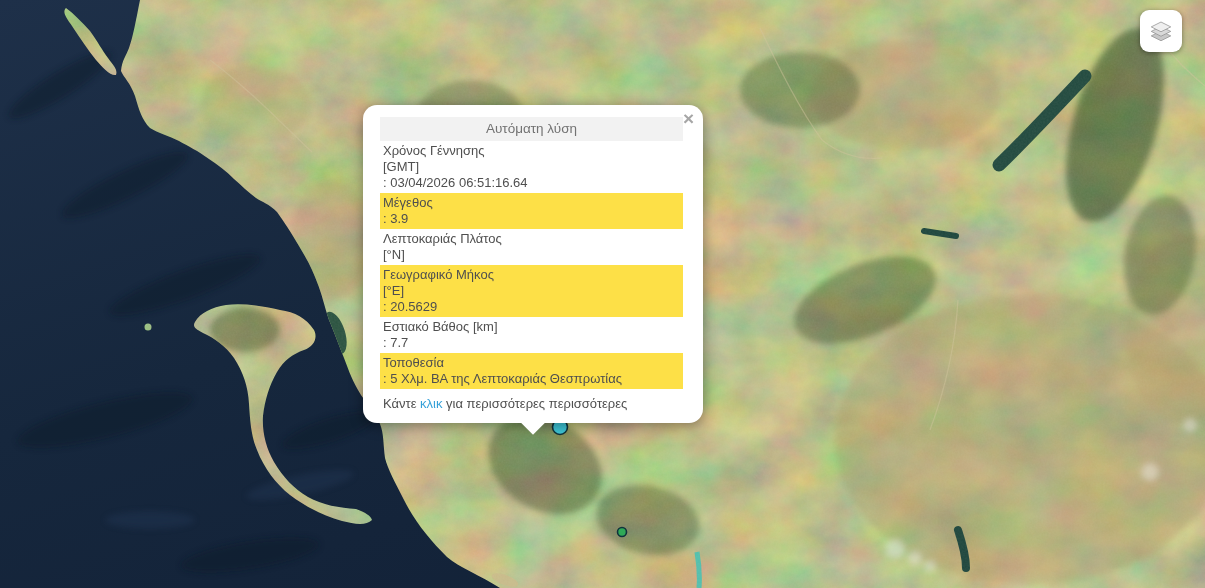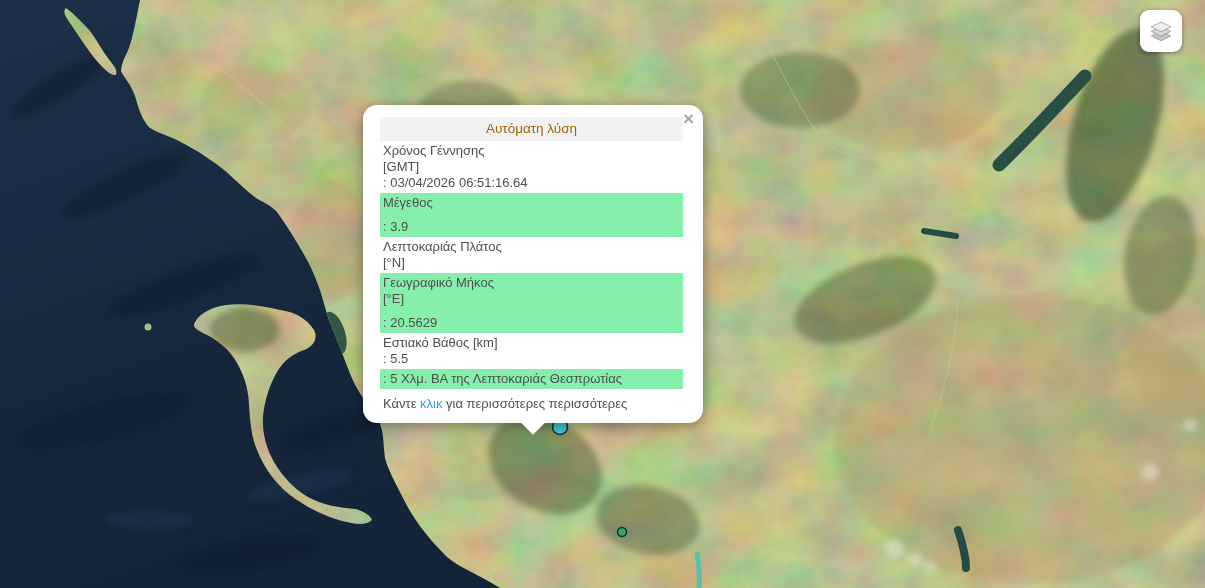--- a/index.html
+++ b/index.html
@@ -28,25 +28,25 @@
   .popup-close{
     position:absolute;top:4px;right:9px;
     color:#a6a6a6;font-size:19px;font-weight:bold;line-height:19px;
     cursor:pointer;user-select:none;
   }
   .popup-content{
     margin:0 20px 0 17px;
     font-size:13px;line-height:16px;color:#4f4f4f;
   }
   .t-header{
-    background:#f2f2f2;color:#a16207;text-align:center;
+    background:#f2f2f2;color:#737373;text-align:center;
     padding:4px 6px;font-size:13.5px;
   }
   .t-row{display:flex;padding:2px 6px 2px 3px;flex-direction:column;}
-  .t-row.alt{background:#86efac;gap:8px;}
+  .t-row.alt{background:#fde047;}
   .t-label{width:130px;flex:none;padding-right:4px;}
   .t-value{flex:1;}
   .popup-footer{padding:7px 2px 1px 3px;}
   .popup-footer .link{color:#35a0d8;cursor:pointer;margin-top:29px;}
 
   
   .layers-btn{
     position:absolute;top:10px;right:23px;z-index:30;
     width:42px;height:42px;background:#fff;border-radius:9px;
     box-shadow:0 1px 5px rgba(0,0,0,.4);
@@ -216,23 +216,24 @@
       </div>
       <div class="t-row">
         <div class="t-label">Λεπτοκαριάς Πλάτος [°N]</div>
       </div>
       <div class="t-row alt">
         <div class="t-label">Γεωγραφικό Μήκος [°E]</div>
         <div class="t-value">: 20.5629</div>
       </div>
       <div class="t-row">
         <div class="t-label">Εστιακό Βάθος [km]</div>
-        <div class="t-value">: 5.5</div>
+        <div class="t-value">: 7.7</div>
       </div>
       <div class="t-row alt">
+        <div class="t-label">Τοποθεσία</div>
         <div class="t-value">: 5 Χλμ. ΒΑ της Λεπτοκαριάς Θεσπρωτίας</div>
       </div>
       <div class="popup-footer"><span>Κάντε </span><span class="link">κλικ</span><span> για περισσότερες περισσότερες</span></div>
     </div>
   </div>
 
   <div class="layers-btn">
     <svg width="30" height="30" viewBox="0 0 40 40">
       <g stroke="#909090" stroke-width="1" stroke-linejoin="round">
         <path d="M20 20 L33 26.5 L20 33 L7 26.5 Z" fill="#c7c7c7"></path>

